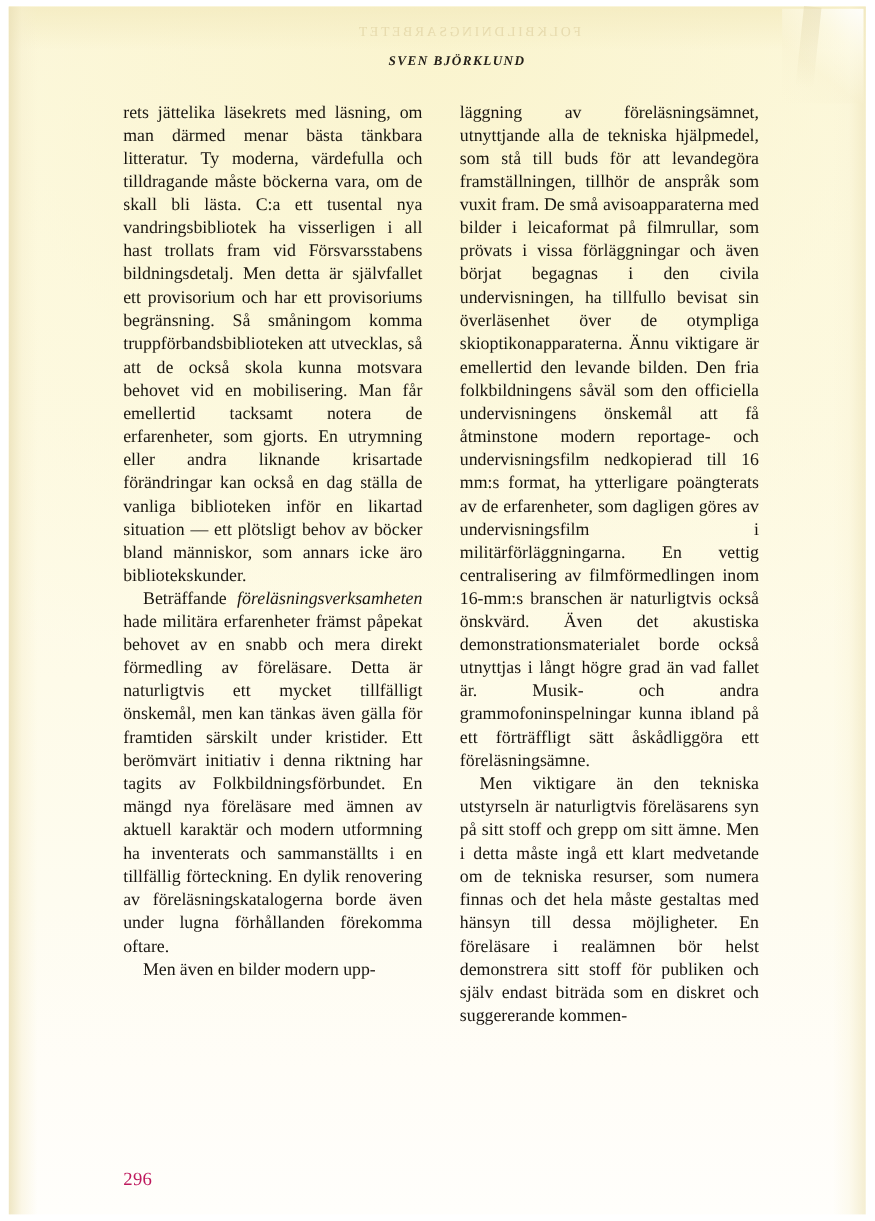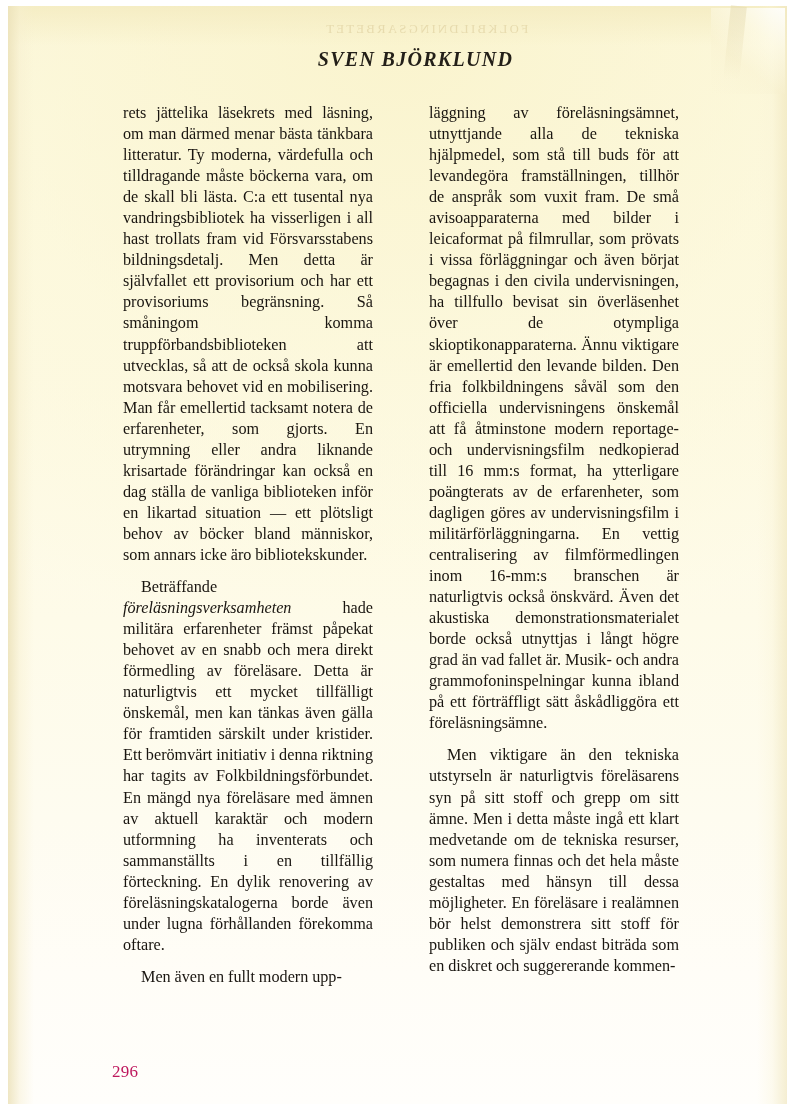--- a/index.html
+++ b/index.html
@@ -110,42 +110,42 @@
   }
 
   .running-head {
     position: absolute;
     left: 0;
     top: 48px;
     width: 795px;
     text-align: center;
     font-style: italic;
     font-weight: 700;
-    font-size: 20px;
+    font-size: 12px;
     letter-spacing: 1.3px;
     color: #231f18;
     padding-left: 36px;
     box-sizing: border-box;
   }
 
   .columns {
     position: absolute;
     left: 112px;
     top: 92px;
     width: 578px;
     display: flex;
     gap: 34px;
   }
 
   .col {
     width: 272px;
   }
 
   .col p {
-    margin: 11px;
+    margin: 0;
     text-align: justify;
     text-align-last: left;
     font-size: 16.2px;
     line-height: 21.05px;
     color: #191510;
     word-spacing: -0.2px;
     hyphens: manual;
   }
   .col p.indent {
     text-indent: 18px;
@@ -177,21 +177,21 @@
 
   <div class="page-inner">
 
     <div class="running-head">SVEN BJÖRKLUND</div>
 
     <div class="columns">
 
       <div class="col">
         <p>rets jättelika läsekrets med läsning, om man därmed menar bästa tänkbara litteratur. Ty moderna, värdefulla och tilldragande måste böckerna vara, om de skall bli lästa. C:a ett tusental nya vandringsbibliotek ha visserligen i all hast trollats fram vid Försvarsstabens bildningsdetalj. Men detta är självfallet ett provisorium och har ett provisoriums begränsning. Så småningom komma truppförbandsbiblioteken att utvecklas, så att de också skola kunna motsvara behovet vid en mobilisering. Man får emellertid tacksamt notera de erfarenheter, som gjorts. En utrymning eller andra liknande krisartade förändringar kan också en dag ställa de vanliga biblioteken inför en likartad situation — ett plötsligt behov av böcker bland människor, som annars icke äro bibliotekskunder.</p>
         <p class="indent"><span>Beträffande </span><em>föreläsningsverksamheten</em><span> hade militära erfarenheter främst påpekat behovet av en snabb och mera direkt förmedling av föreläsare. Detta är naturligtvis ett mycket tillfälligt önskemål, men kan tänkas även gälla för framtiden särskilt under kristider. Ett berömvärt initiativ i denna riktning har tagits av Folkbildningsförbundet. En mängd nya föreläsare med ämnen av aktuell karaktär och modern utformning ha inventerats och sammanställts i en tillfällig förteckning. En dylik renovering av föreläsningskatalogerna borde även under lugna förhållanden förekomma oftare.</span></p>
-        <p class="indent">Men även en fullt modern upp-</p>
+        <p class="indent">Men även en bilder modern upp-</p>
       </div>
 
       <div class="col">
         <p>läggning av föreläsningsämnet, utnyttjande alla de tekniska hjälpmedel, som stå till buds för att levandegöra framställningen, tillhör de anspråk som vuxit fram. De små avisoapparaterna med bilder i leicaformat på filmrullar, som prövats i vissa förläggningar och även börjat begagnas i den civila undervisningen, ha tillfullo bevisat sin överläsenhet över de otympliga skioptikonapparaterna. Ännu viktigare är emellertid den levande bilden. Den fria folkbildningens såväl som den officiella undervisningens önskemål att få åtminstone modern reportage- och undervisningsfilm nedkopierad till 16 mm:s format, ha ytterligare poängterats av de erfarenheter, som dagligen göres av undervisningsfilm i militärförläggningarna. En vettig centralisering av filmförmedlingen inom 16-mm:s branschen är naturligtvis också önskvärd. Även det akustiska demonstrationsmaterialet borde också utnyttjas i långt högre grad än vad fallet är. Musik- och andra grammofoninspelningar kunna ibland på ett förträffligt sätt åskådliggöra ett föreläsningsämne.</p>
         <p class="indent">Men viktigare än den tekniska utstyrseln är naturligtvis föreläsarens syn på sitt stoff och grepp om sitt ämne. Men i detta måste ingå ett klart medvetande om de tekniska resurser, som numera finnas och det hela måste gestaltas med hänsyn till dessa möjligheter. En föreläsare i realämnen bör helst demonstrera sitt stoff för publiken och själv endast biträda som en diskret och suggererande kommen-</p>
       </div>
 
     </div>
 
     <div class="folio">296</div>

